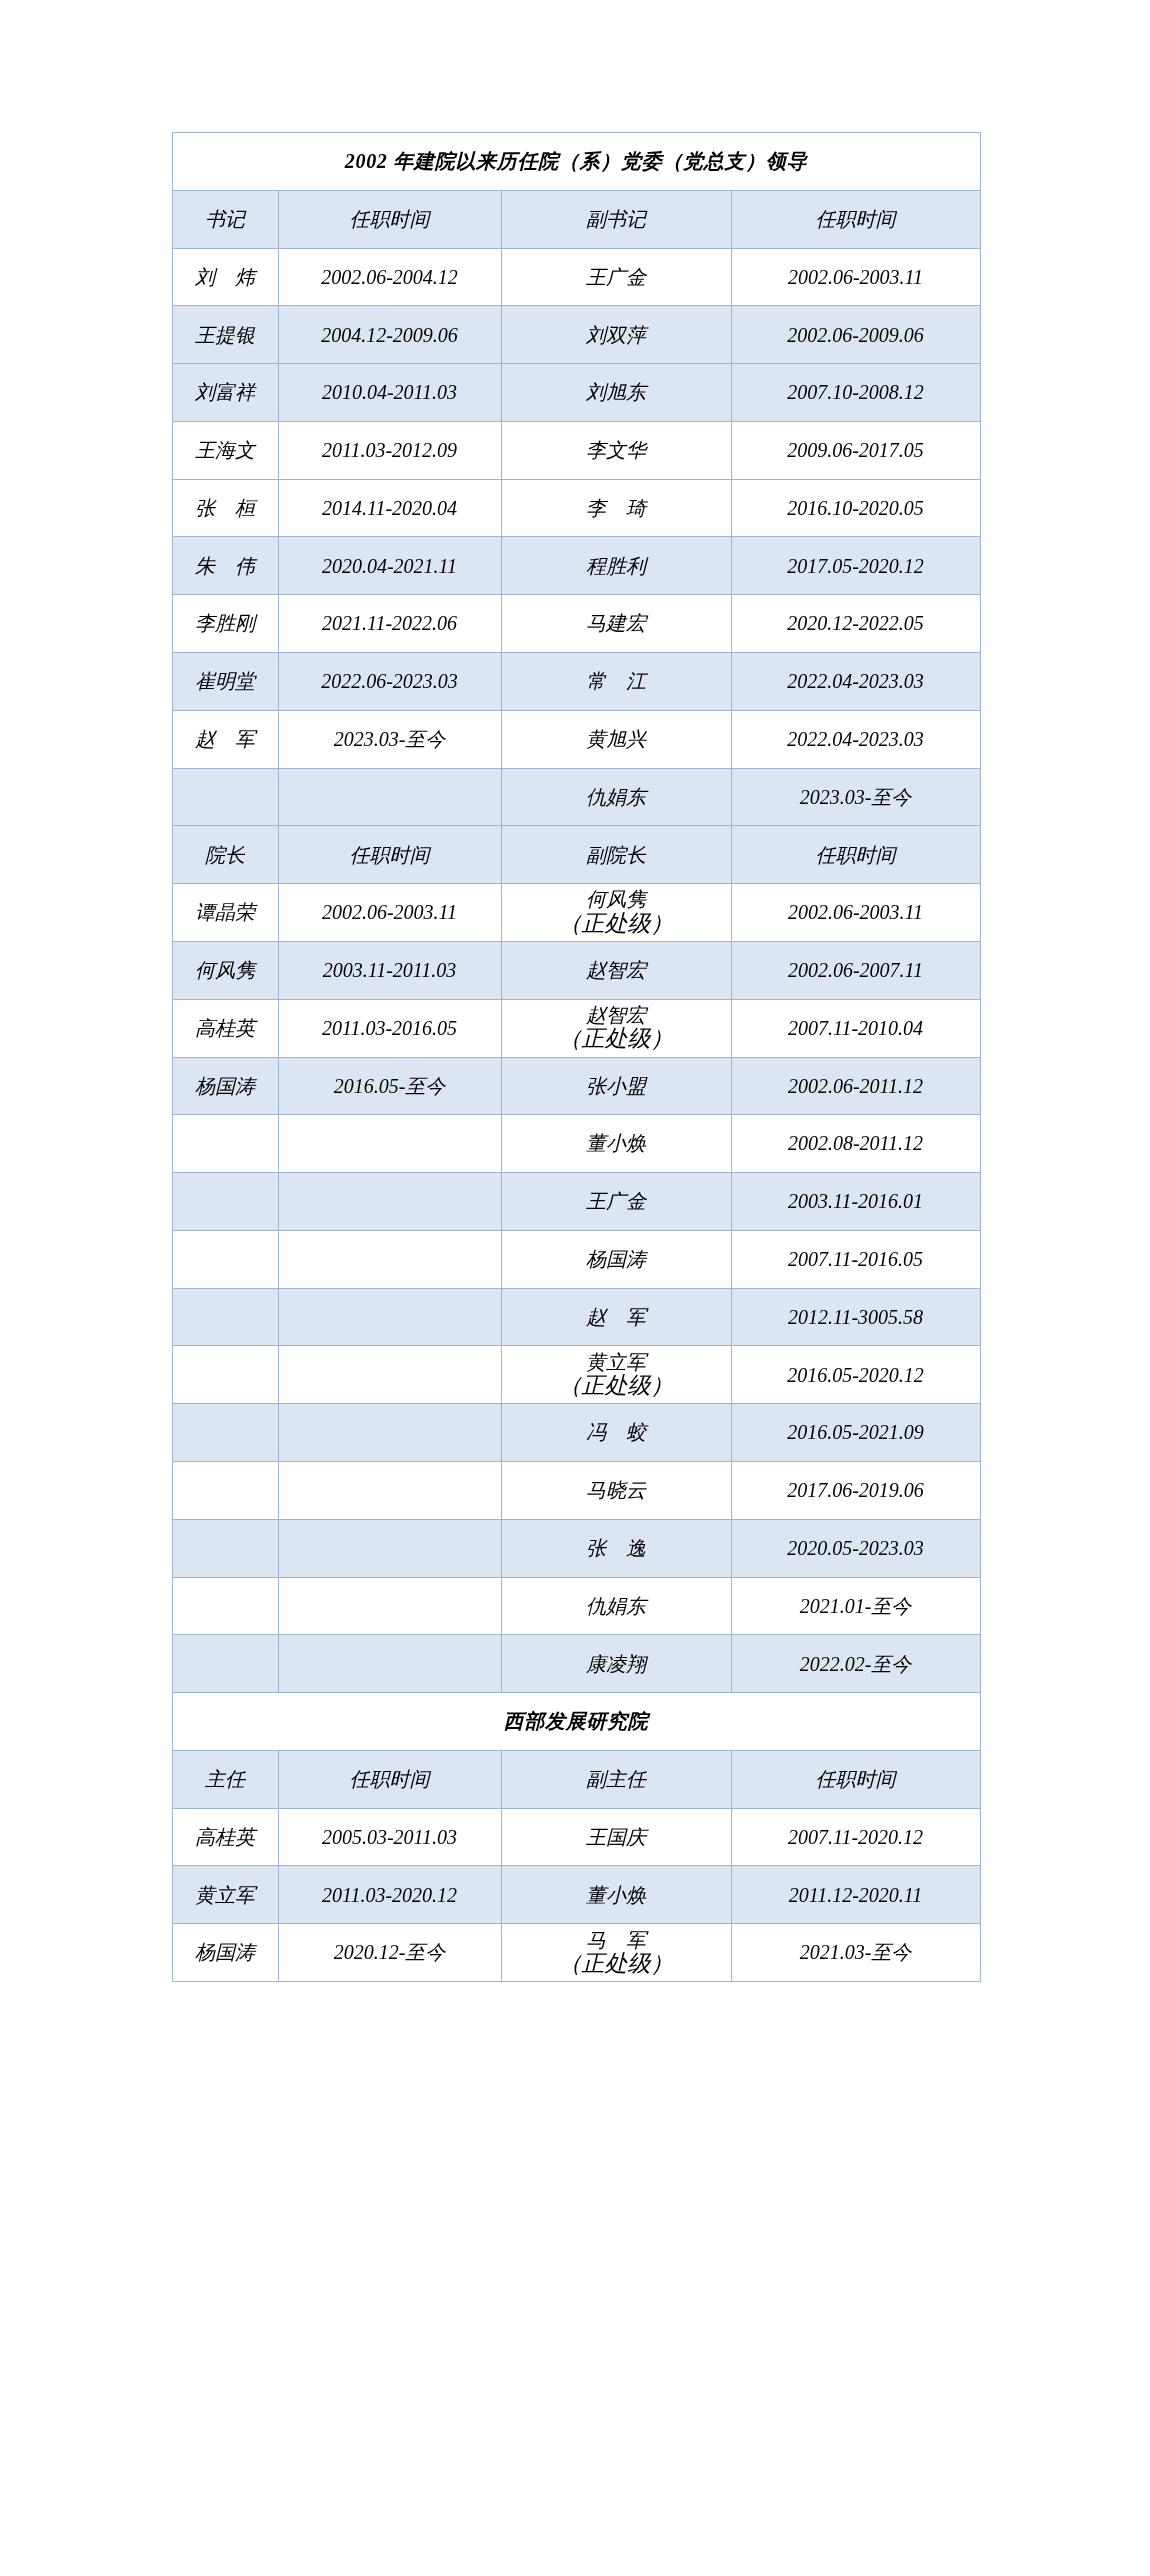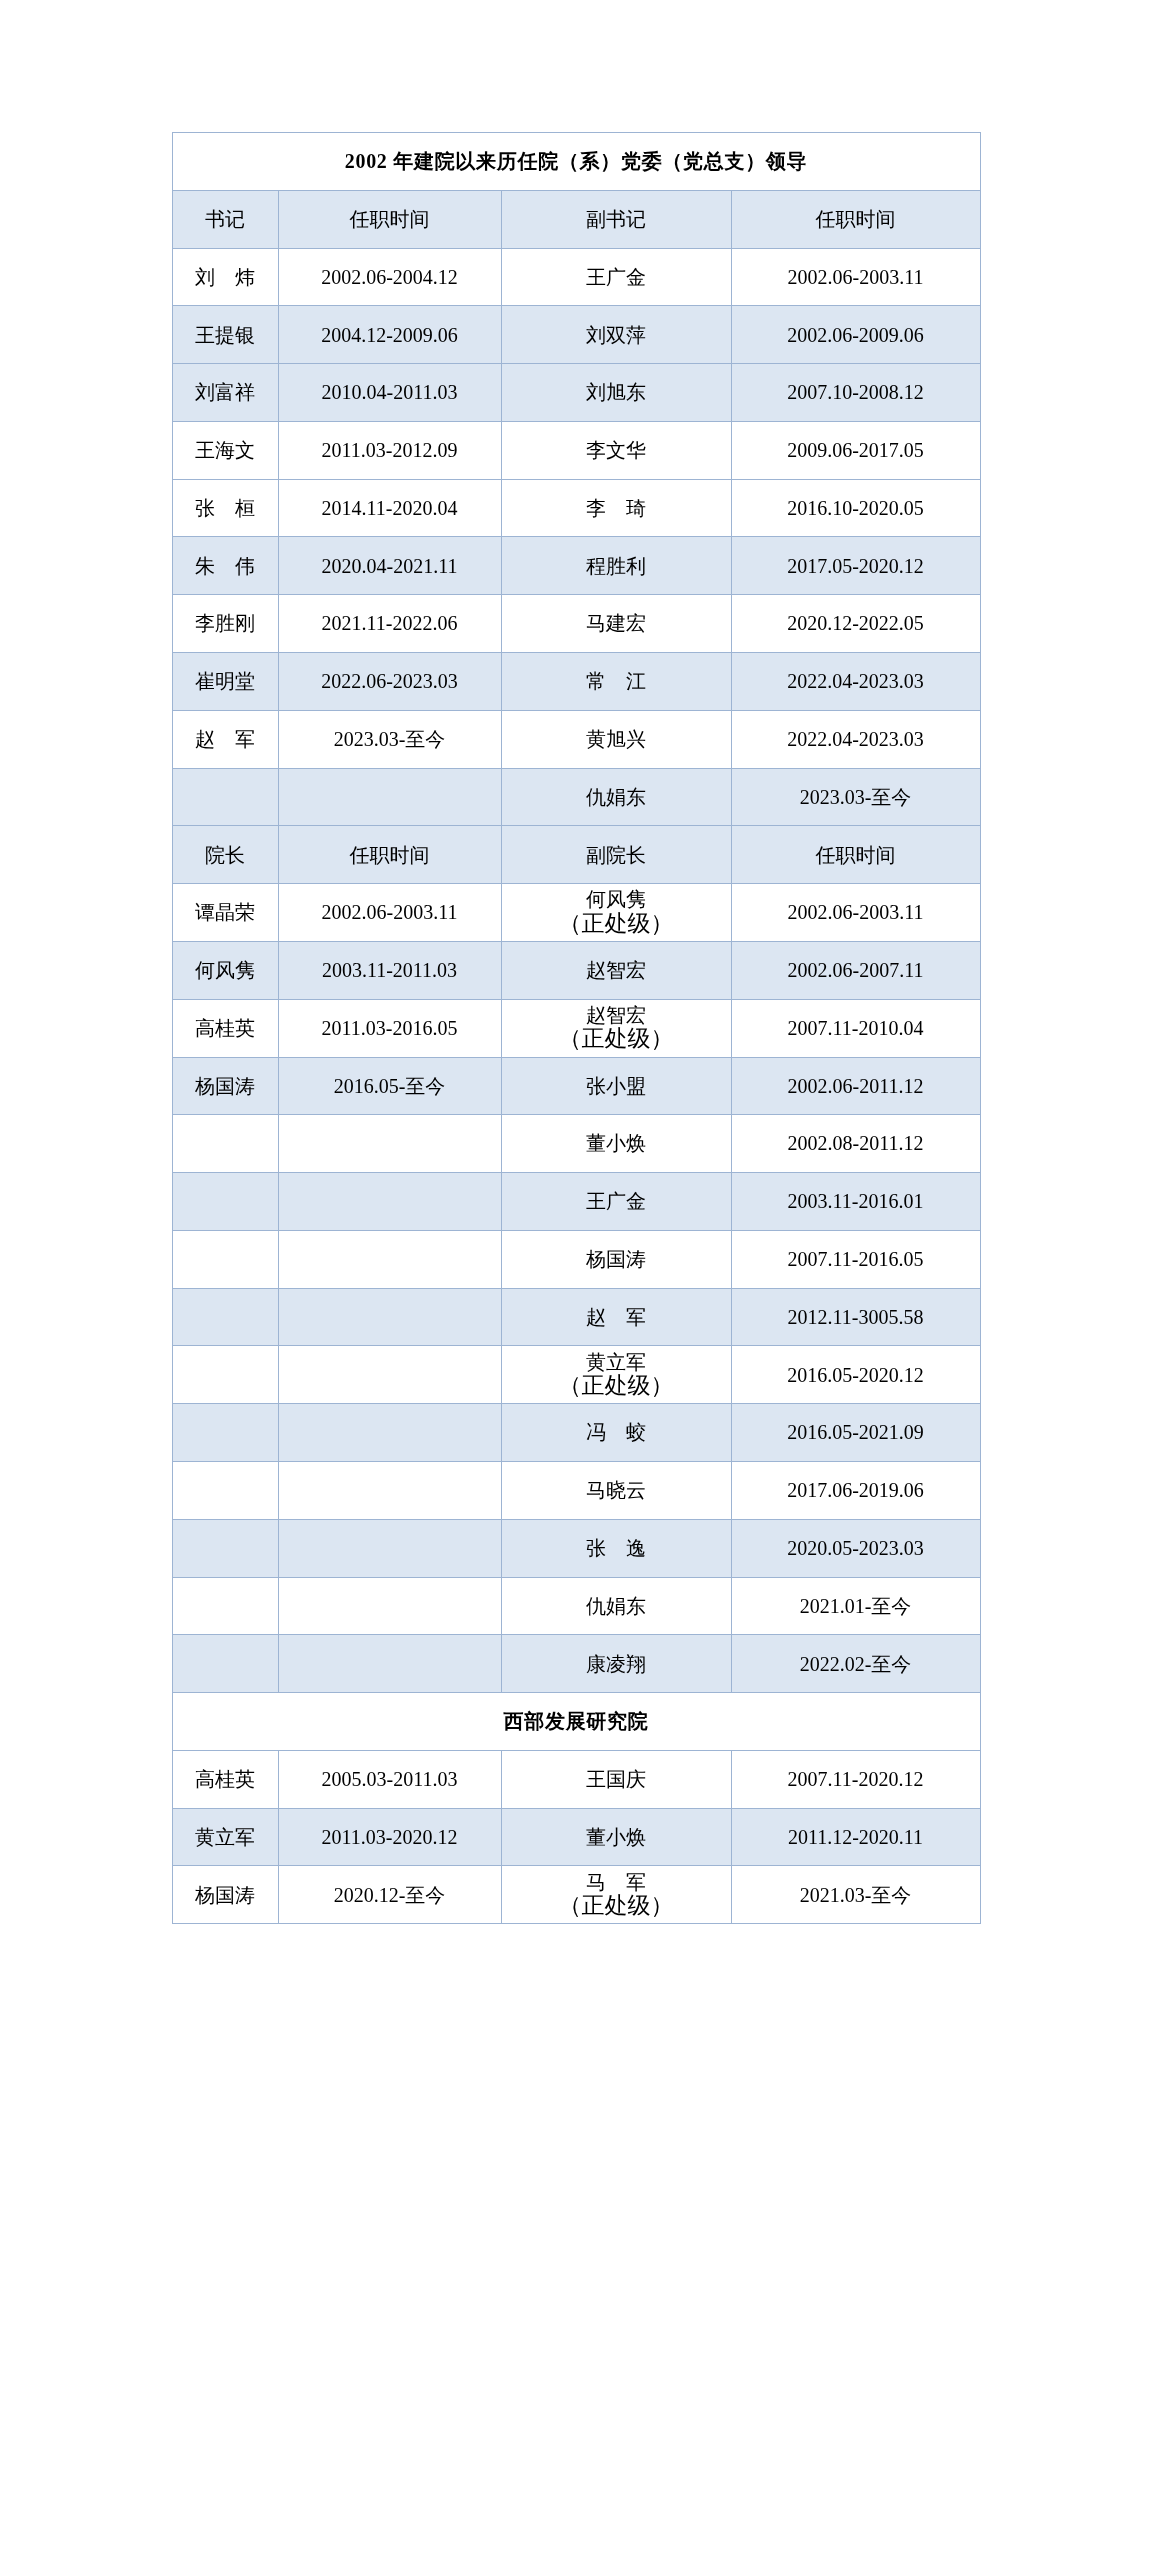--- a/index.html
+++ b/index.html
@@ -14,20 +14,21 @@
     color: #000000;
   }
   .page {
     width: 1150px;
     min-height: 2576px;
     box-sizing: border-box;
     padding: 132px 0 0 0;
     display: flex;
     justify-content: center;
     align-items: flex-start;
+    font-style: italic;
   }
   .doc {
     width: 807px;
   }
   table.grid {
     border-collapse: collapse;
     width: 100%;
     table-layout: fixed;
   }
   table.grid td {
@@ -254,20 +255,26 @@
         <tr class="row-alt">
           <td class="empty"></td>
           <td class="empty"></td>
           <td>康凌翔</td>
           <td>2022.02-至今</td>
         </tr>
 
         <tr class="title-row">
           <td colspan="4">西部发展研究院</td>
         </tr>
+        <tr class="head-row">
+          <td>主任</td>
+          <td>任职时间</td>
+          <td>副主任</td>
+          <td>任职时间</td>
+        </tr>
         <tr class="row-plain">
           <td>高桂英</td>
           <td>2005.03-2011.03</td>
           <td>王国庆</td>
           <td>2007.11-2020.12</td>
         </tr>
         <tr class="row-alt">
           <td>黄立军</td>
           <td>2011.03-2020.12</td>
           <td>董小焕</td>

